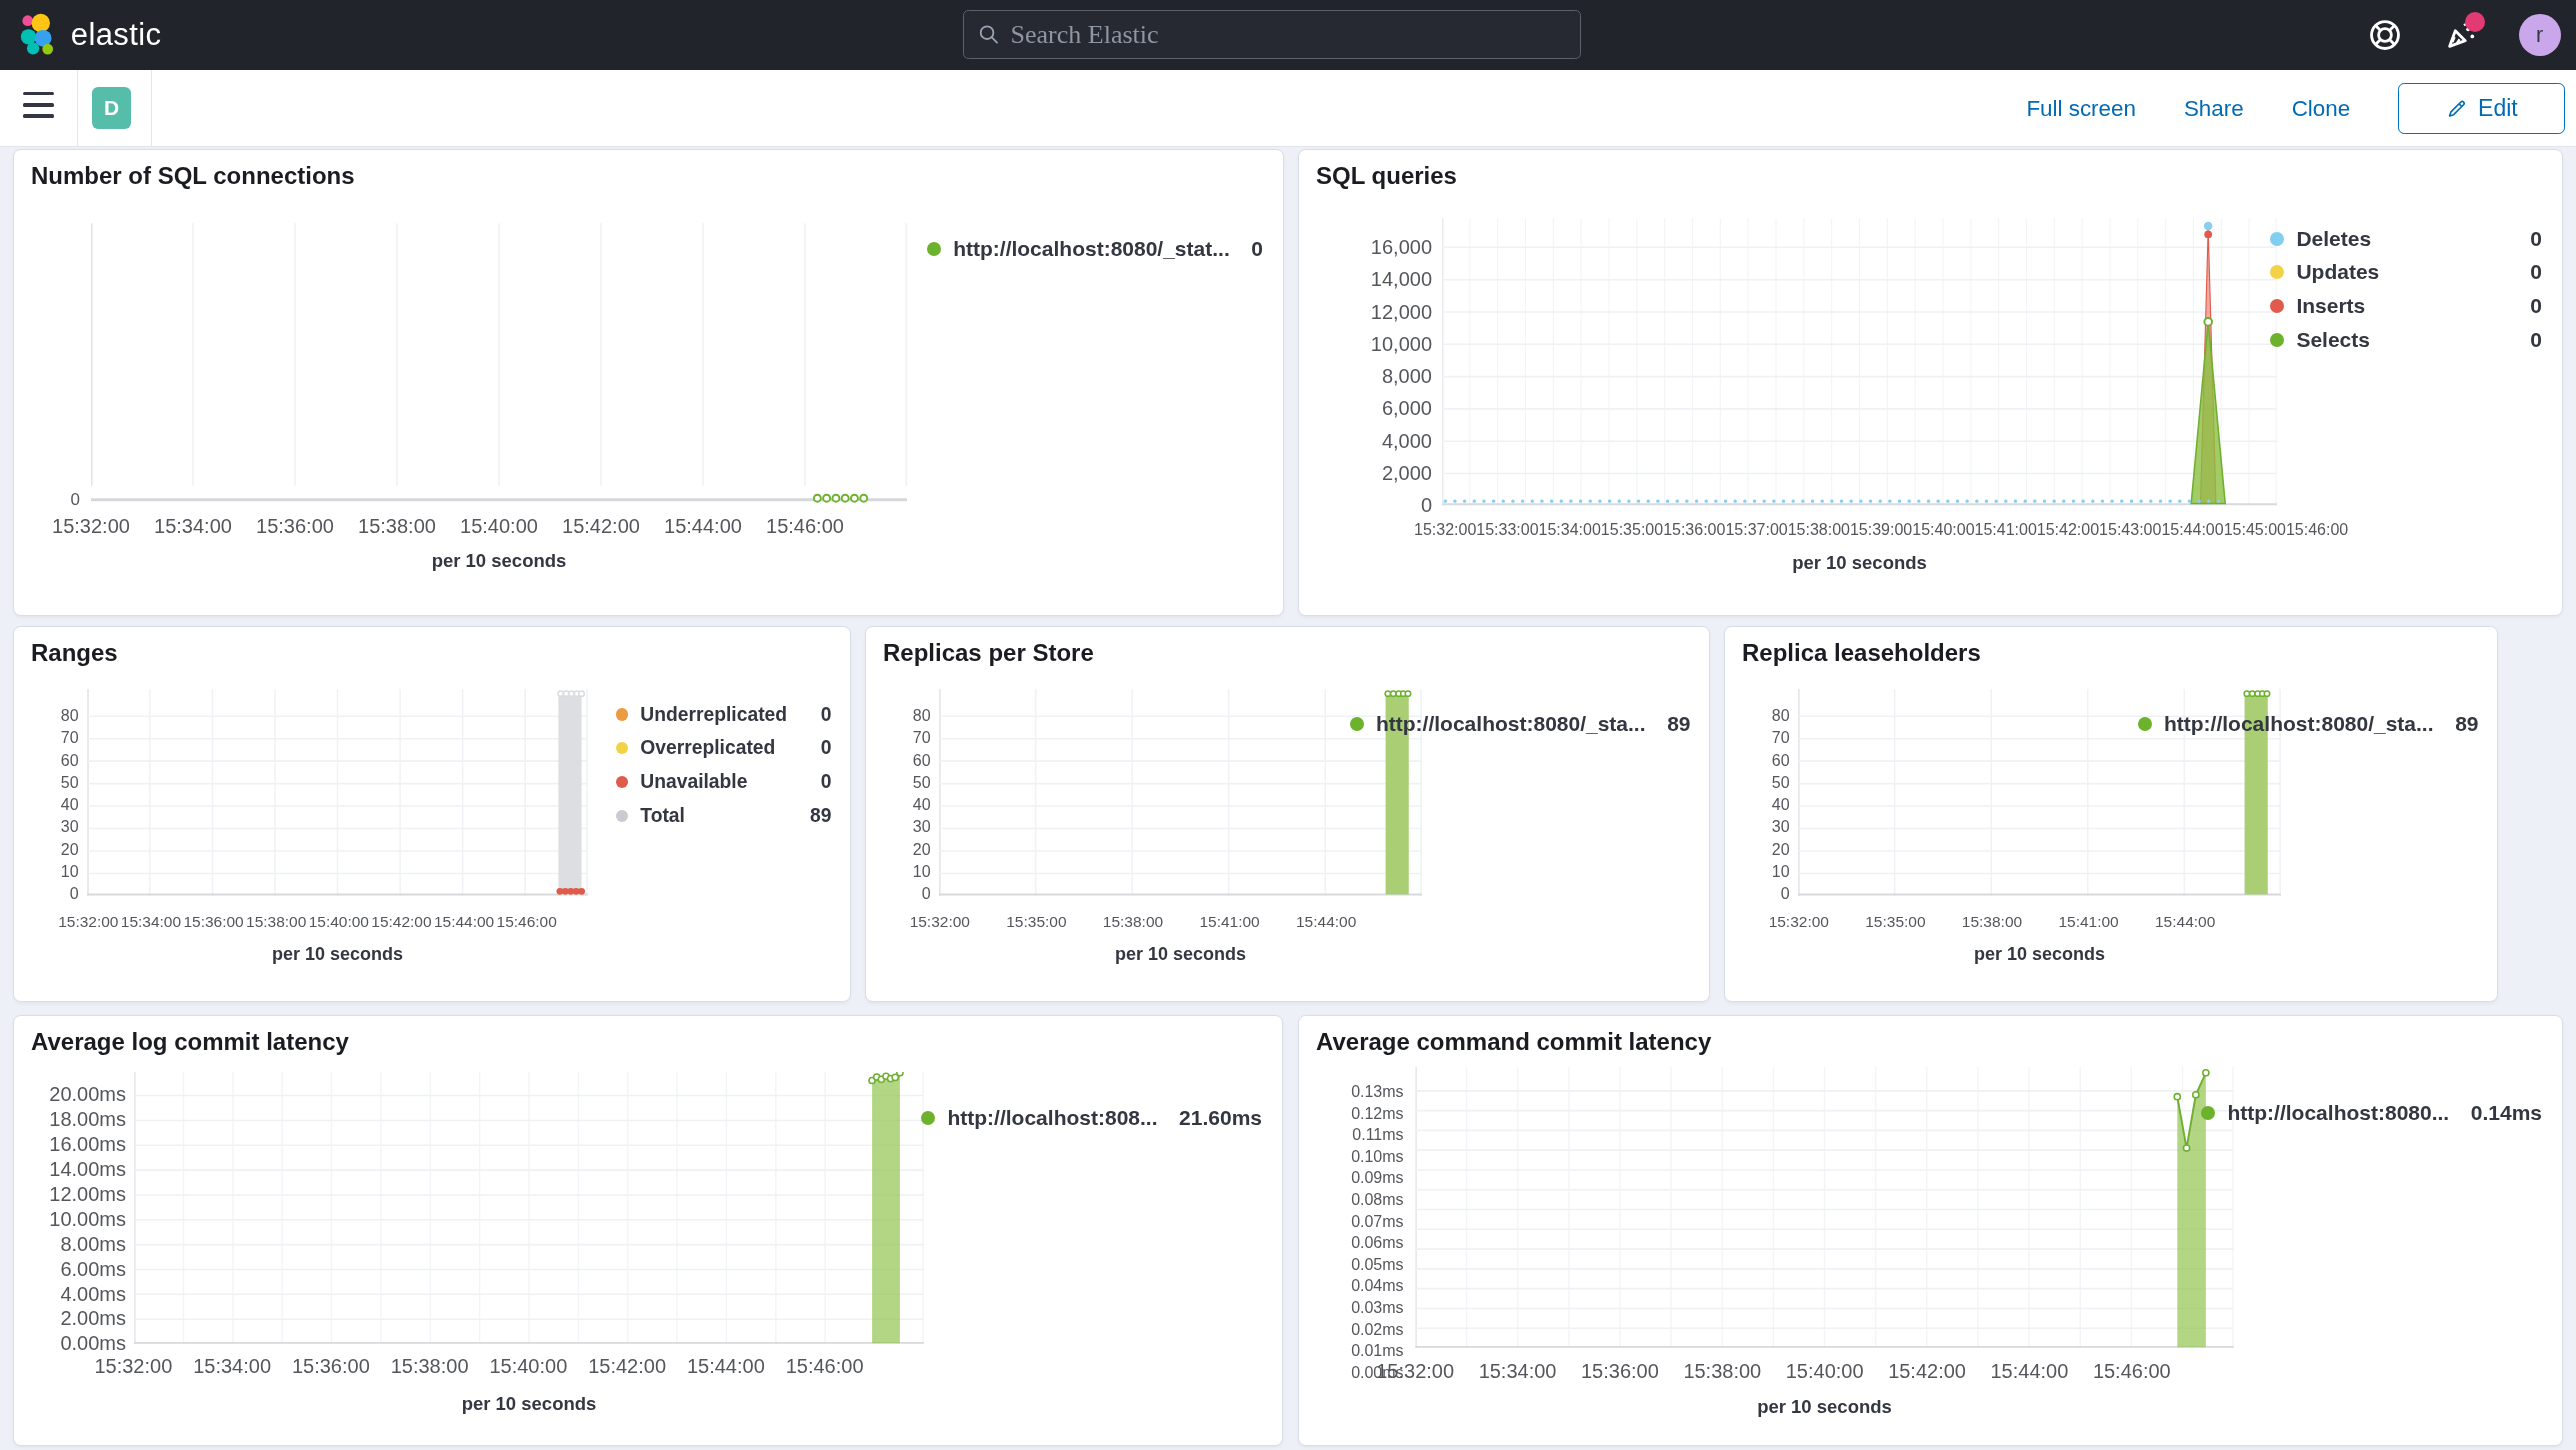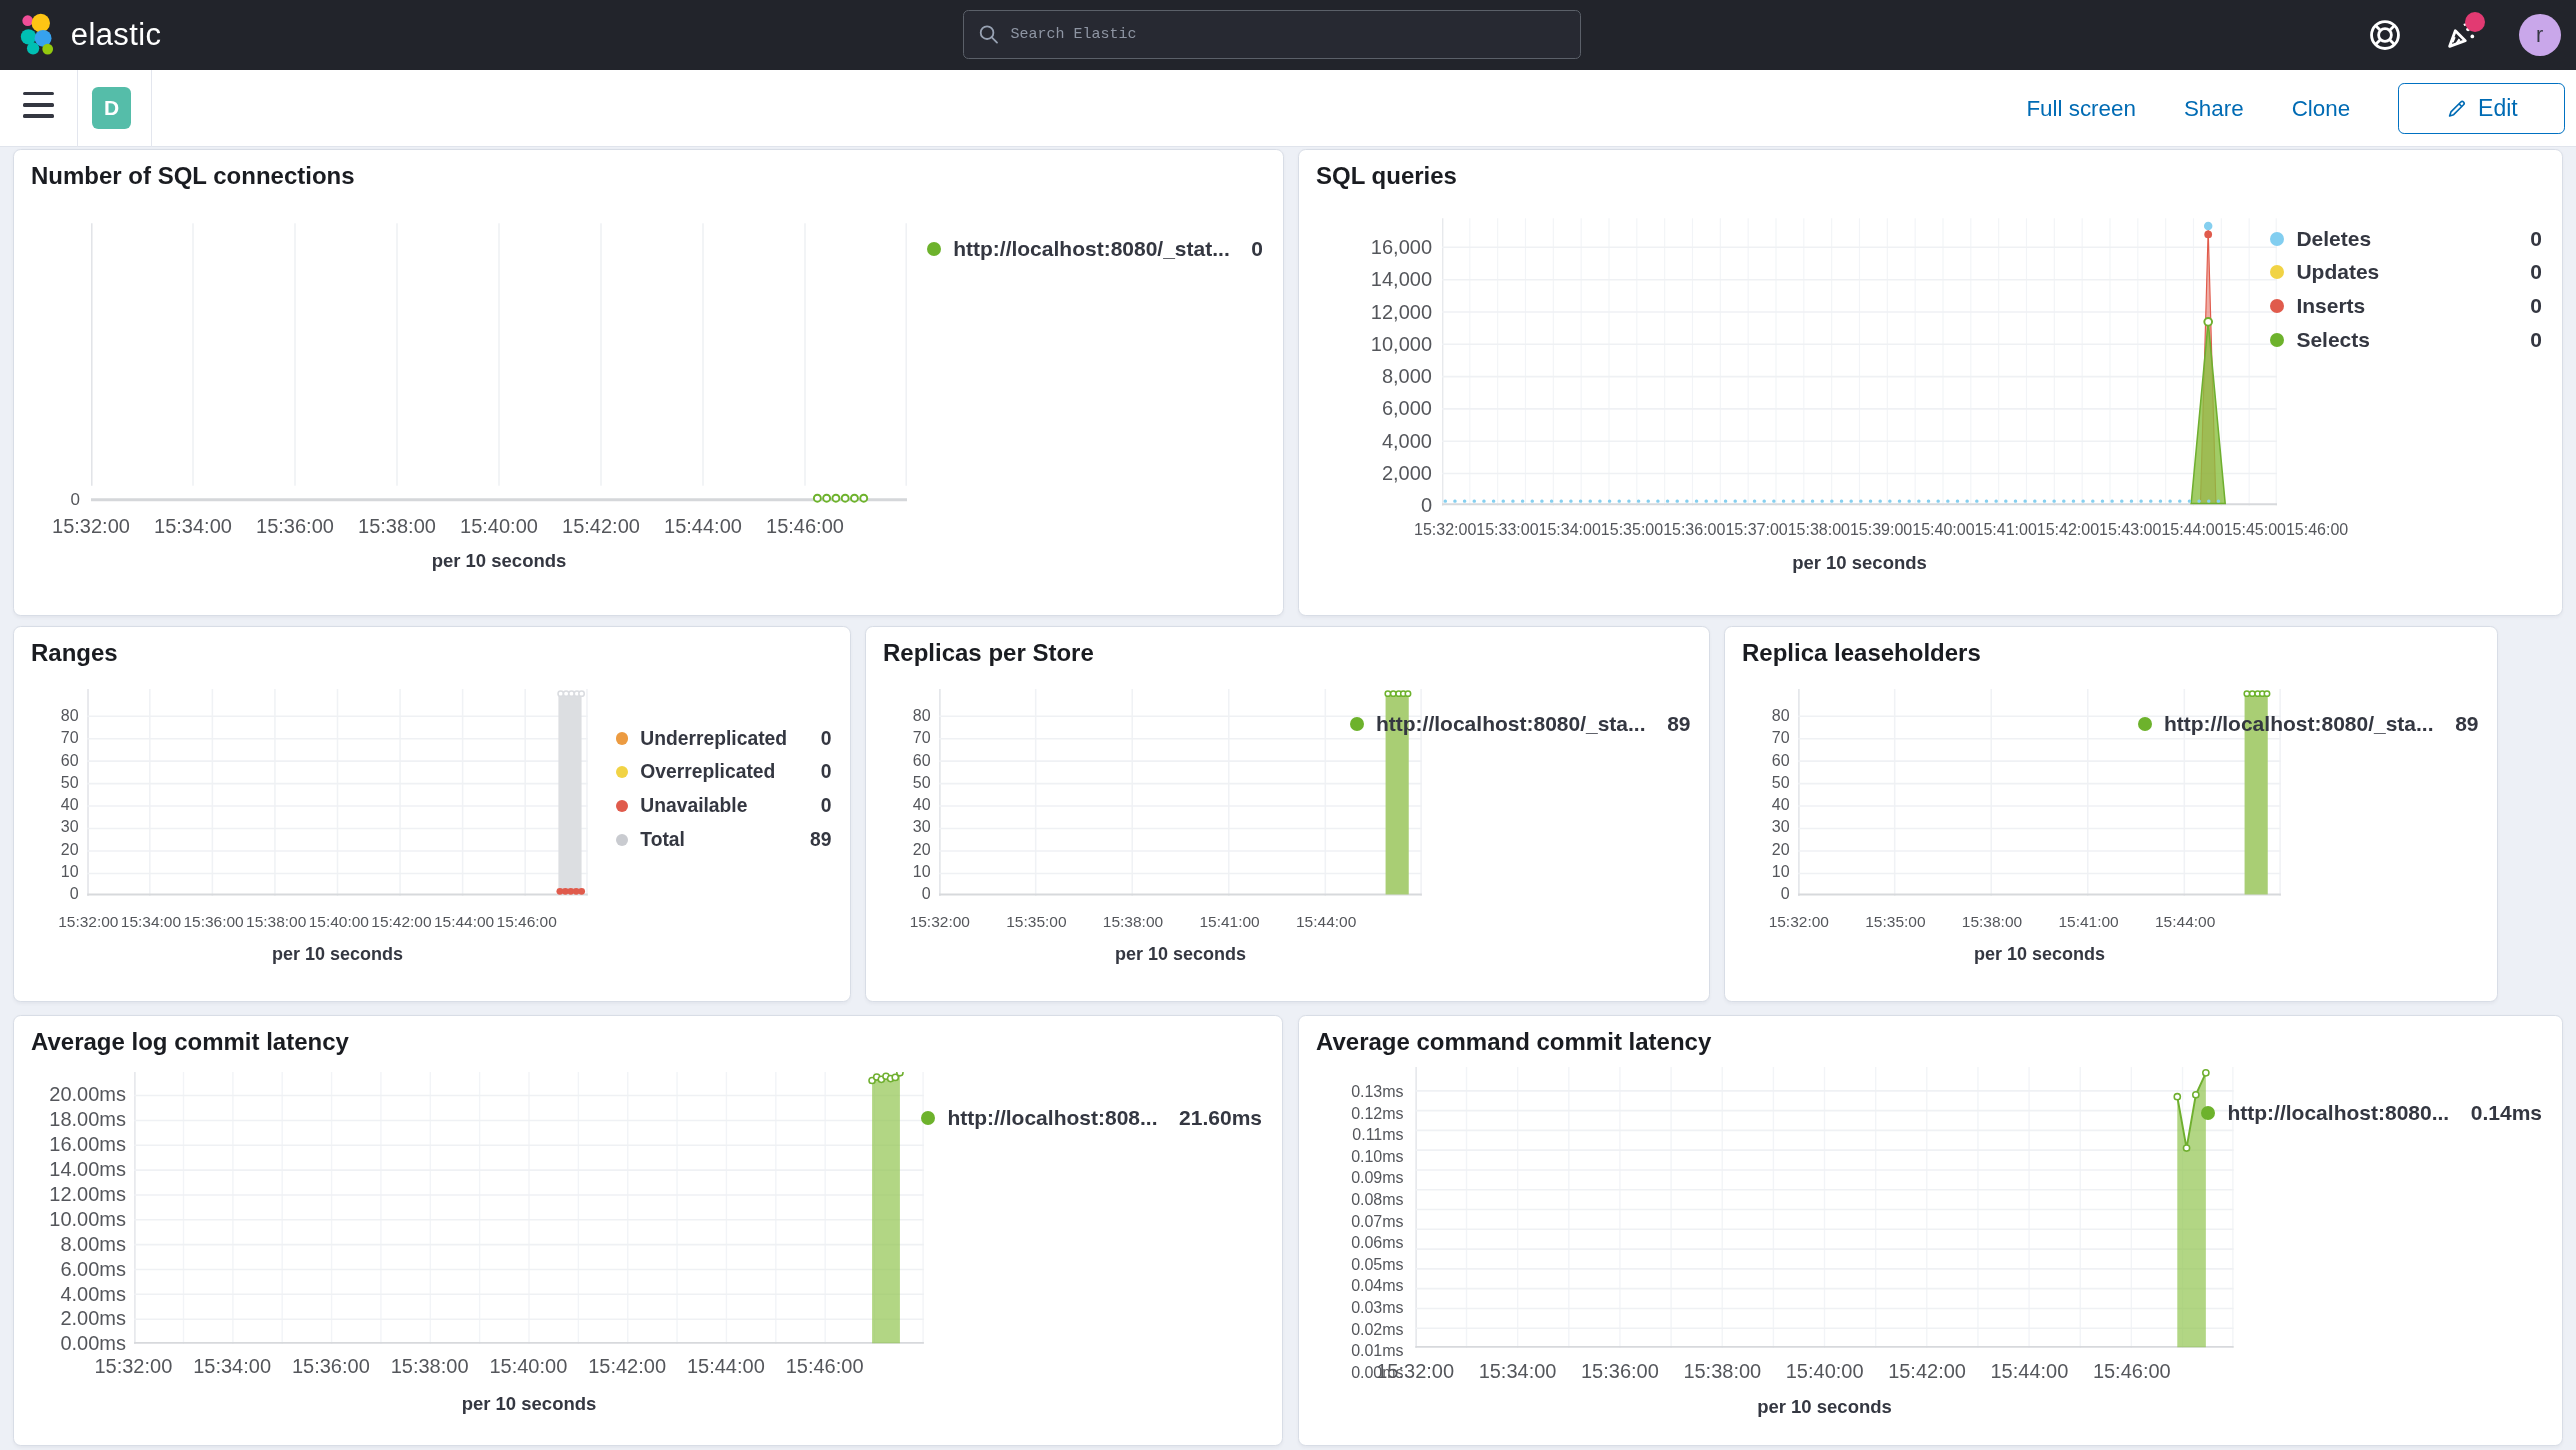--- a/index.html
+++ b/index.html
@@ -3,21 +3,21 @@
 <meta charset="utf-8">
 <style>
   * { margin:0; padding:0; box-sizing:border-box; }
   html,body { width:2576px; height:1451px; font-family:"Liberation Sans", sans-serif; background:#EDF0F6; overflow:hidden; }
 
   
   .top-header { position:absolute; left:0; top:0; width:2576px; height:70px; background:#22242B; }
   .logo { position:absolute; left:20px; top:13px; display:flex; align-items:center; gap:10.8px; }
   .logo-text { color:#fff; font-size:31px; letter-spacing:0.4px; }
   .search-box { position:absolute; left:963px; top:10px; width:618px; height:49px; border:0.8px solid #5B6069; border-radius:5.4px; background:#272932; display:flex; align-items:center; padding:0 14px; gap:10.8px; }
-  .search-box input { background:transparent; border:none; outline:none; color:#D4DAE5; font-size:15px; width:100%; font-family:Liberation Mono, monospace; }
+  .search-box input { background:transparent; border:none; outline:none; color:#D4DAE5; font-size:26px; width:100%; font-family:Liberation Serif, serif; }
   .search-box input::placeholder { color:#8E95A3; }
   .hdr-icons { position:absolute; right:15.5px; top:0; height:70px; display:flex; align-items:center; gap:40px; }
   .hdr-icon { position:relative; width:36px; height:36px; display:flex; align-items:center; justify-content:center; cursor:pointer; }
   .notif-dot { position:absolute; right:-6.2px; top:-4.6px; width:20px; height:20px; border-radius:50%; background:#E23A72; }
   .avatar { width:42px; height:42px; border-radius:50%; background:#C9A7EA; color:#343741; font-size:21.6px; display:flex; align-items:center; justify-content:center; cursor:pointer; }
 
   
   .toolbar { position:absolute; left:0; top:70px; width:2576px; height:77px; background:#fff; border-bottom:0.8px solid #E0E4EC; }
   .burger { position:absolute; left:23px; top:21.6px; width:31px; height:26px; display:flex; flex-direction:column; justify-content:space-between; cursor:pointer; }
   .burger span { display:block; height:3.9px; background:#343741; border-radius:1.5px; }
@@ -346,21 +346,21 @@
   <span>15:32:00</span>
       <span>15:34:00</span>
       <span>15:36:00</span>
       <span>15:38:00</span>
       <span>15:40:00</span>
       <span>15:42:00</span>
       <span>15:44:00</span>
       <span>15:46:00</span>
     </div>
   <div class="axis-title" style="left:73px; top:317px; width:501px; font-size:18px;">per 10 seconds</div>
-  <div class="legend" style="top:76px; right:18.5px; width:216px;margin-top:24px;">
+  <div class="legend" style="top:76px; right:18.5px; width:216px;">
     <div class="lrow">
       <span class="ldot c-orange" style="width:12.4px;height:12.4px;flex-basis:12.4px;"></span>
       <span class="llabel" style="font-size:19.3px;">Underreplicated</span>
       <span class="lval" style="font-size:19.3px;">0</span>
     </div>
     <div class="lrow">
       <span class="ldot c-yellow" style="width:12.4px;height:12.4px;flex-basis:12.4px;"></span>
       <span class="llabel" style="font-size:19.3px;">Overreplicated</span>
       <span class="lval" style="font-size:19.3px;">0</span>
     </div>

